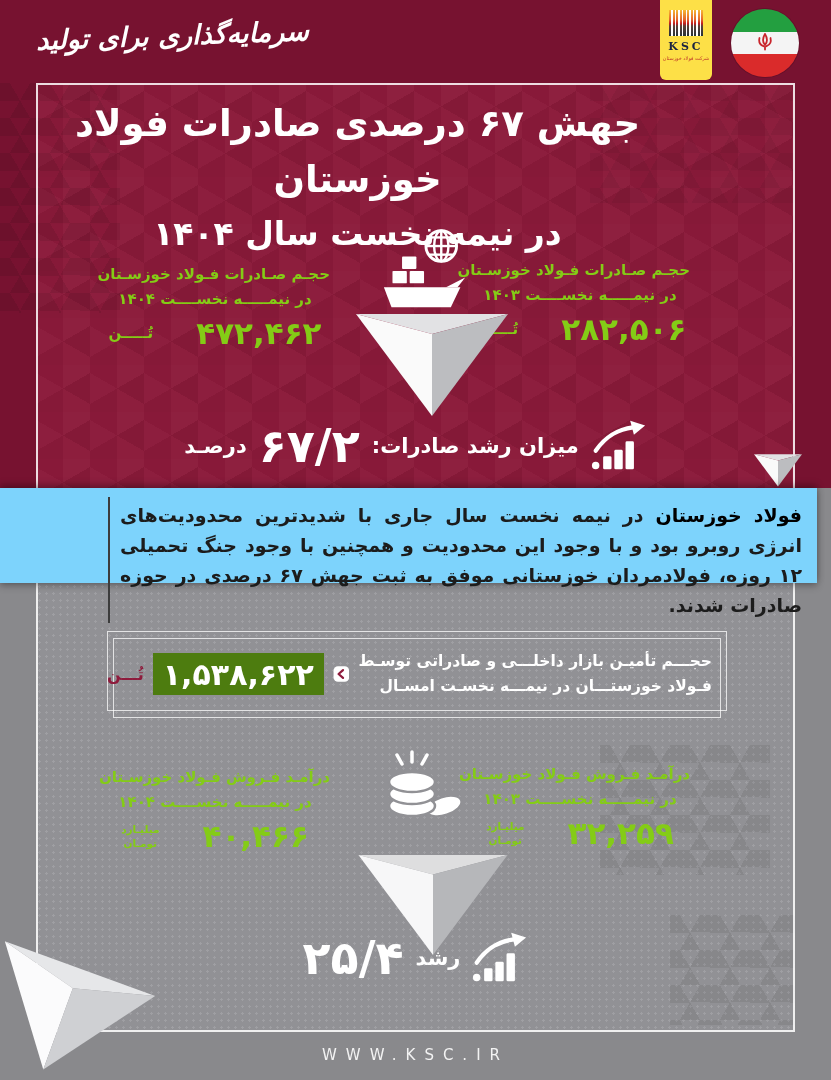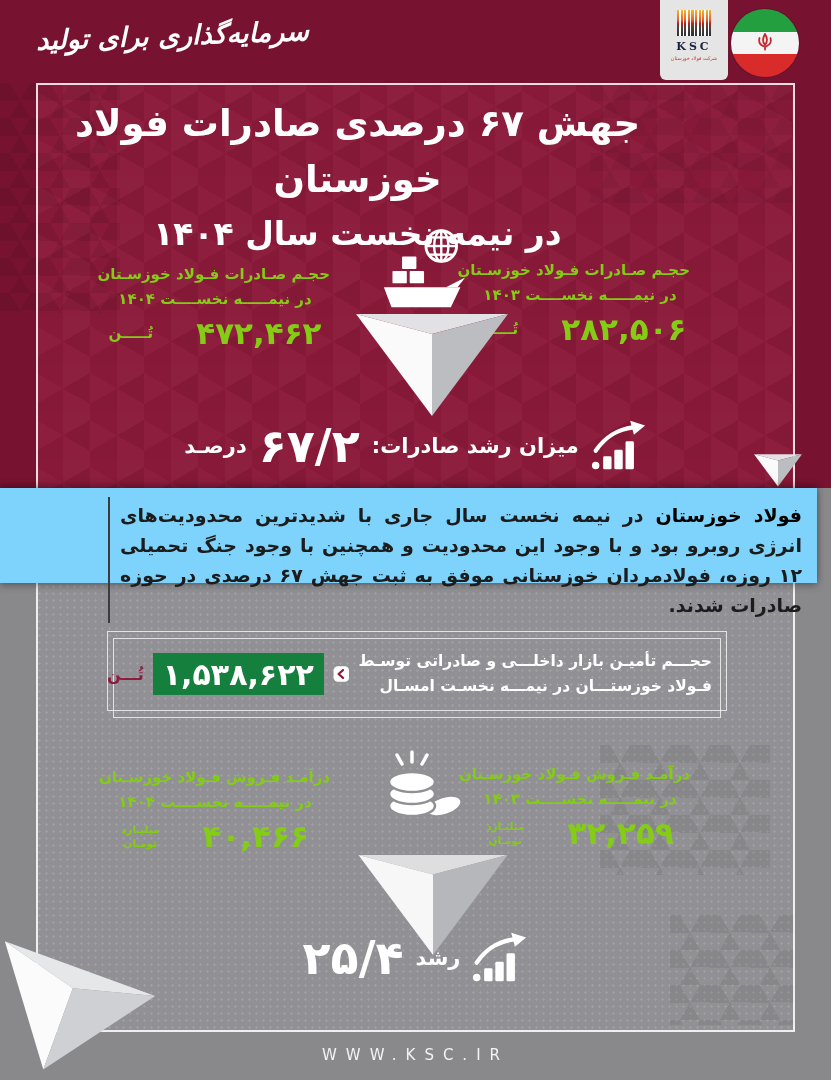--- a/index.html
+++ b/index.html
@@ -19,21 +19,21 @@
   .tri-patch{position:absolute;
     background-image:repeating-conic-gradient(from 30deg, rgba(0,0,0,0.16) 0deg 60deg, rgba(0,0,0,0) 60deg 120deg);
     background-size:40px 35px;pointer-events:none;}
   .frame{position:absolute;left:36px;top:83px;width:759px;height:949px;box-sizing:border-box;
     border:2px solid rgba(255,255,255,0.85);pointer-events:none;}
   .white-strip{position:absolute;left:0;top:488px;width:817px;height:95px;background:#7dd3fc;
     box-shadow:0 -3px 7px rgba(0,0,0,0.28), 0 3px 7px rgba(0,0,0,0.28);}
   
   .slogan{position:absolute;left:36px;top:20px;color:#fff;font-size:27px;font-weight:bold;
     font-style:italic;transform:rotate(-2deg);direction:rtl;letter-spacing:0;}
-  .ksc-tab{position:absolute;left:660px;top:0;width:68px;height:80px;background:#e5e5e5;
+  .ksc-tab{position:absolute;left:660px;top:0;width:52px;height:80px;background:#fde047;
     border-radius:0 0 6px 6px;display:flex;flex-direction:column;align-items:center;
     justify-content:flex-start;padding-top:10px;box-sizing:border-box;}
   .ksc-stripes{width:34px;height:26px;
     background-image:repeating-linear-gradient(90deg, rgba(255,255,255,0) 0 2.2px, #fff 2.2px 3.6px),
       linear-gradient(180deg,#f7b733 0%,#e2612a 38%,#c21f1f 52%,#5d4037 62%,#263238 100%);}
   .ksc-text{font-size:11px;font-weight:bold;color:#1a2340;letter-spacing:3px;margin-top:4px;font-family:"DejaVu Serif",serif;}
   .ksc-sub{font-size:5px;color:#c0392b;direction:rtl;margin-top:2px;white-space:nowrap;}
   .flag{position:absolute;left:731px;top:9px;width:68px;height:68px;border-radius:50%;
     background:linear-gradient(180deg,#239f40 0 34%,#f4f4f4 34% 66%,#da2b2b 66% 100%);
     display:flex;align-items:center;justify-content:center;box-shadow:0 0 0 1px rgba(0,0,0,0.15);}
@@ -60,21 +60,21 @@
   .para{position:absolute;left:108px;top:497px;width:694px;box-sizing:border-box;
     border-left:2.5px solid #3c3c3c;padding:3px 0 3px 10px;direction:rtl;text-align:justify;
     font-size:19px;line-height:30px;color:#1c1c1c;font-weight:bold;}
   .para .lead{font-weight:bold;color:#000;}
   
   .box-line{position:absolute;box-sizing:border-box;border:1px solid rgba(255,255,255,0.75);}
   .supply{position:absolute;left:107px;top:637px;width:621px;height:74px;display:flex;direction:rtl;
     align-items:center;box-sizing:border-box;padding-right:16px;gap:9px;}
   .supply-text{color:#fff;font-weight:bold;font-size:15.5px;line-height:25px;text-align:right;white-space:nowrap;}
   .supply-text span{display:block;}
-  .supply-bar{background:#15803d;height:42px;display:flex;align-items:center;padding:0 10px;}
+  .supply-bar{background:#4d7c0f;height:42px;display:flex;align-items:center;padding:0 10px;}
   .supply-bar .num{color:#fff;font-size:30px;letter-spacing:2px;}
   .supply-unit{color:#8e1b3c;font-size:16px;font-weight:bold;white-space:nowrap;}
   
   .footer{position:absolute;left:0;top:1046px;width:831px;text-align:center;color:#f3f3f3;
     font-size:15px;letter-spacing:9px;font-family:"DejaVu Sans",sans-serif;}
 </style>
 </head>
 <body>
 
 <div class="page">

